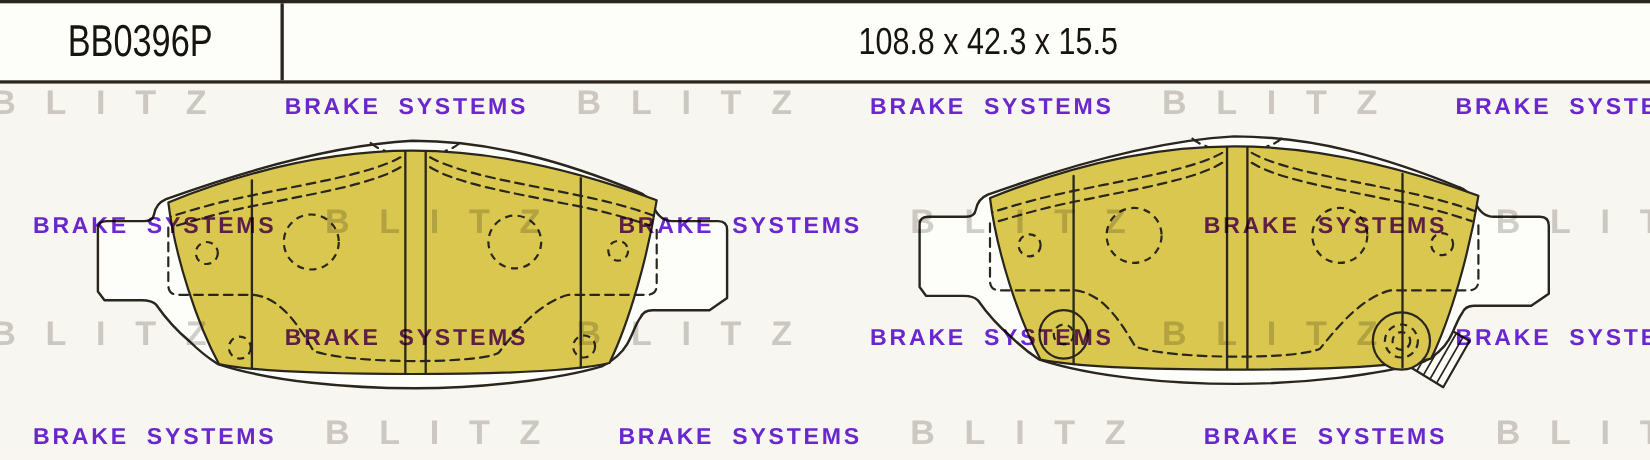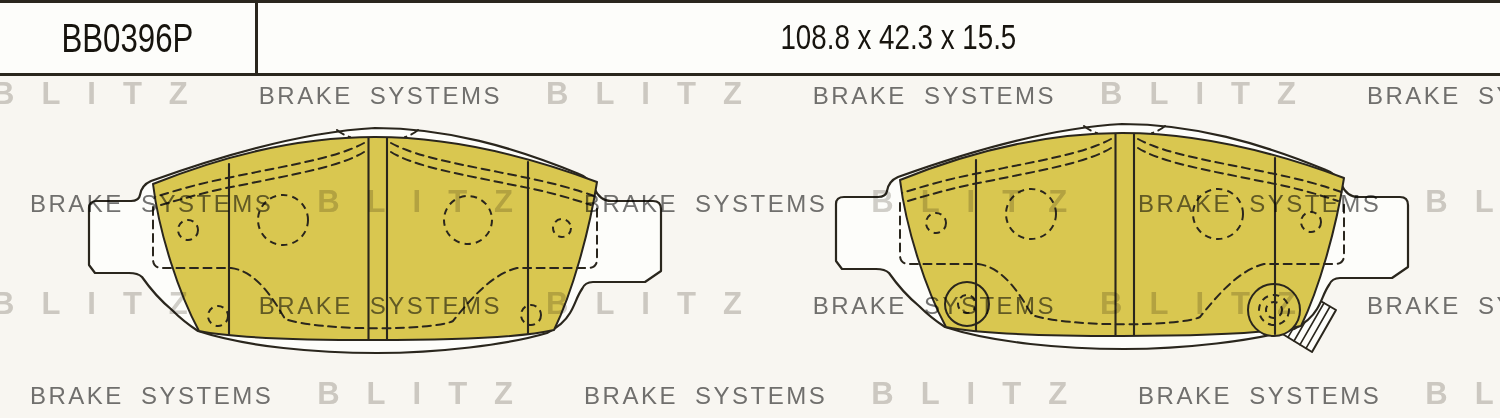--- a/index.html
+++ b/index.html
@@ -20,21 +20,21 @@
   .cell-dims{flex:1;margin-left:39px;}
   .hdr-text{display:inline-block;color:#17140e;white-space:nowrap;}
   .part-text{font-size:39px;transform:scale(.80,1.04);letter-spacing:0;}
   .dims-text{font-size:33px;transform:scale(.84,1.04);}
 
   
   .wm-row{position:absolute;left:0;width:1560px;height:36px;z-index:3;
           display:flex;align-items:baseline;gap:44px;white-space:nowrap;
           mix-blend-mode:multiply;pointer-events:none;}
   .wm-brand{font-size:31px;font-weight:bold;letter-spacing:27px;color:var(--watermark-gray);}
-  .wm-tag{font-size:24px;letter-spacing:2.5px;word-spacing:8px;color:#737373;}
+  .wm-tag{font-size:21px;letter-spacing:2.5px;word-spacing:8px;color:#6d28d9;font-weight:bold;}
   .row-a{margin-left:-8px;}
   .row-b{margin-left:30px;}
 
   
   .drawing{position:absolute;z-index:2;}
   .dwg-left{left:85px;top:118px;}
   .dwg-right{left:832px;top:114px;}
   svg .solid{fill:none;stroke:var(--line);stroke-width:2.1;stroke-linejoin:round;stroke-linecap:round;}
   svg .dash{fill:none;stroke:var(--line);stroke-width:2;stroke-dasharray:8 5.5;stroke-linecap:round;}
   svg .dashc{fill:none;stroke:var(--line);stroke-width:2;stroke-dasharray:6.5 5;}

